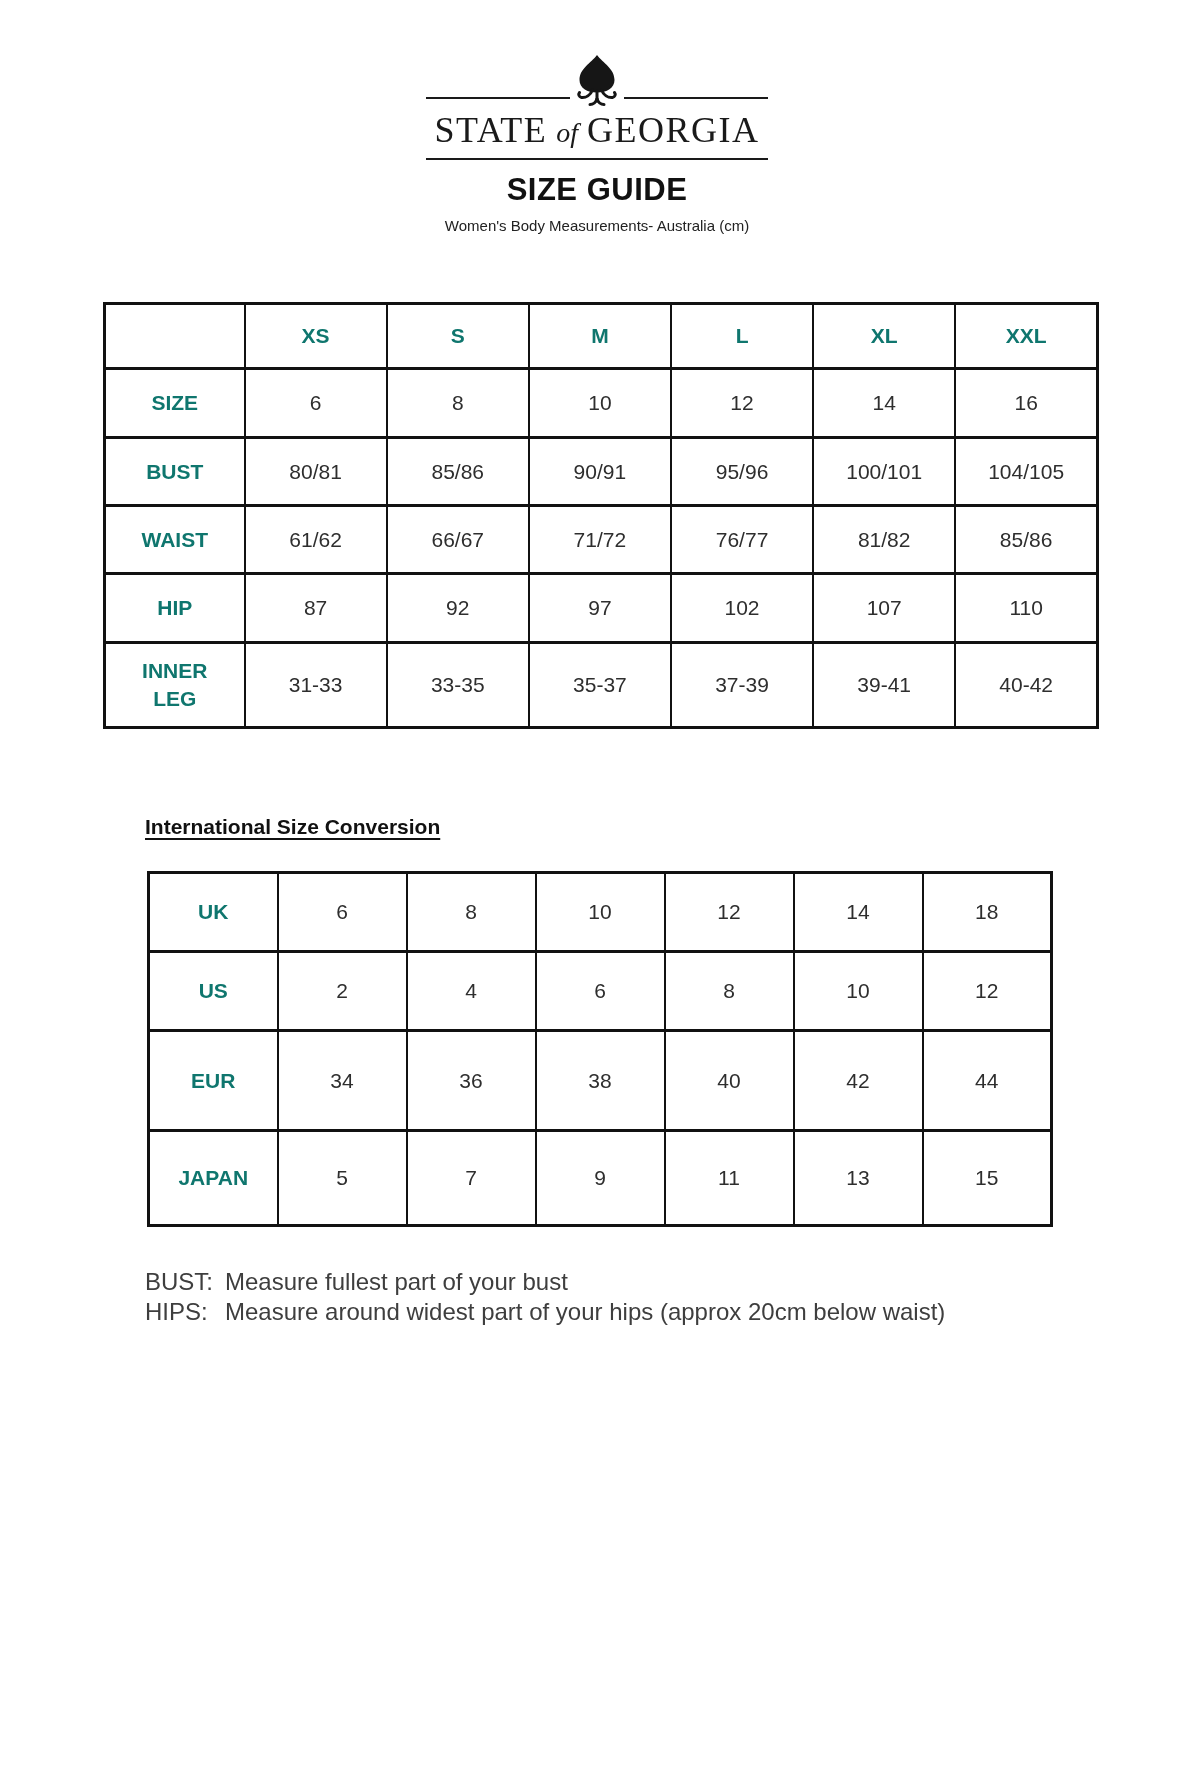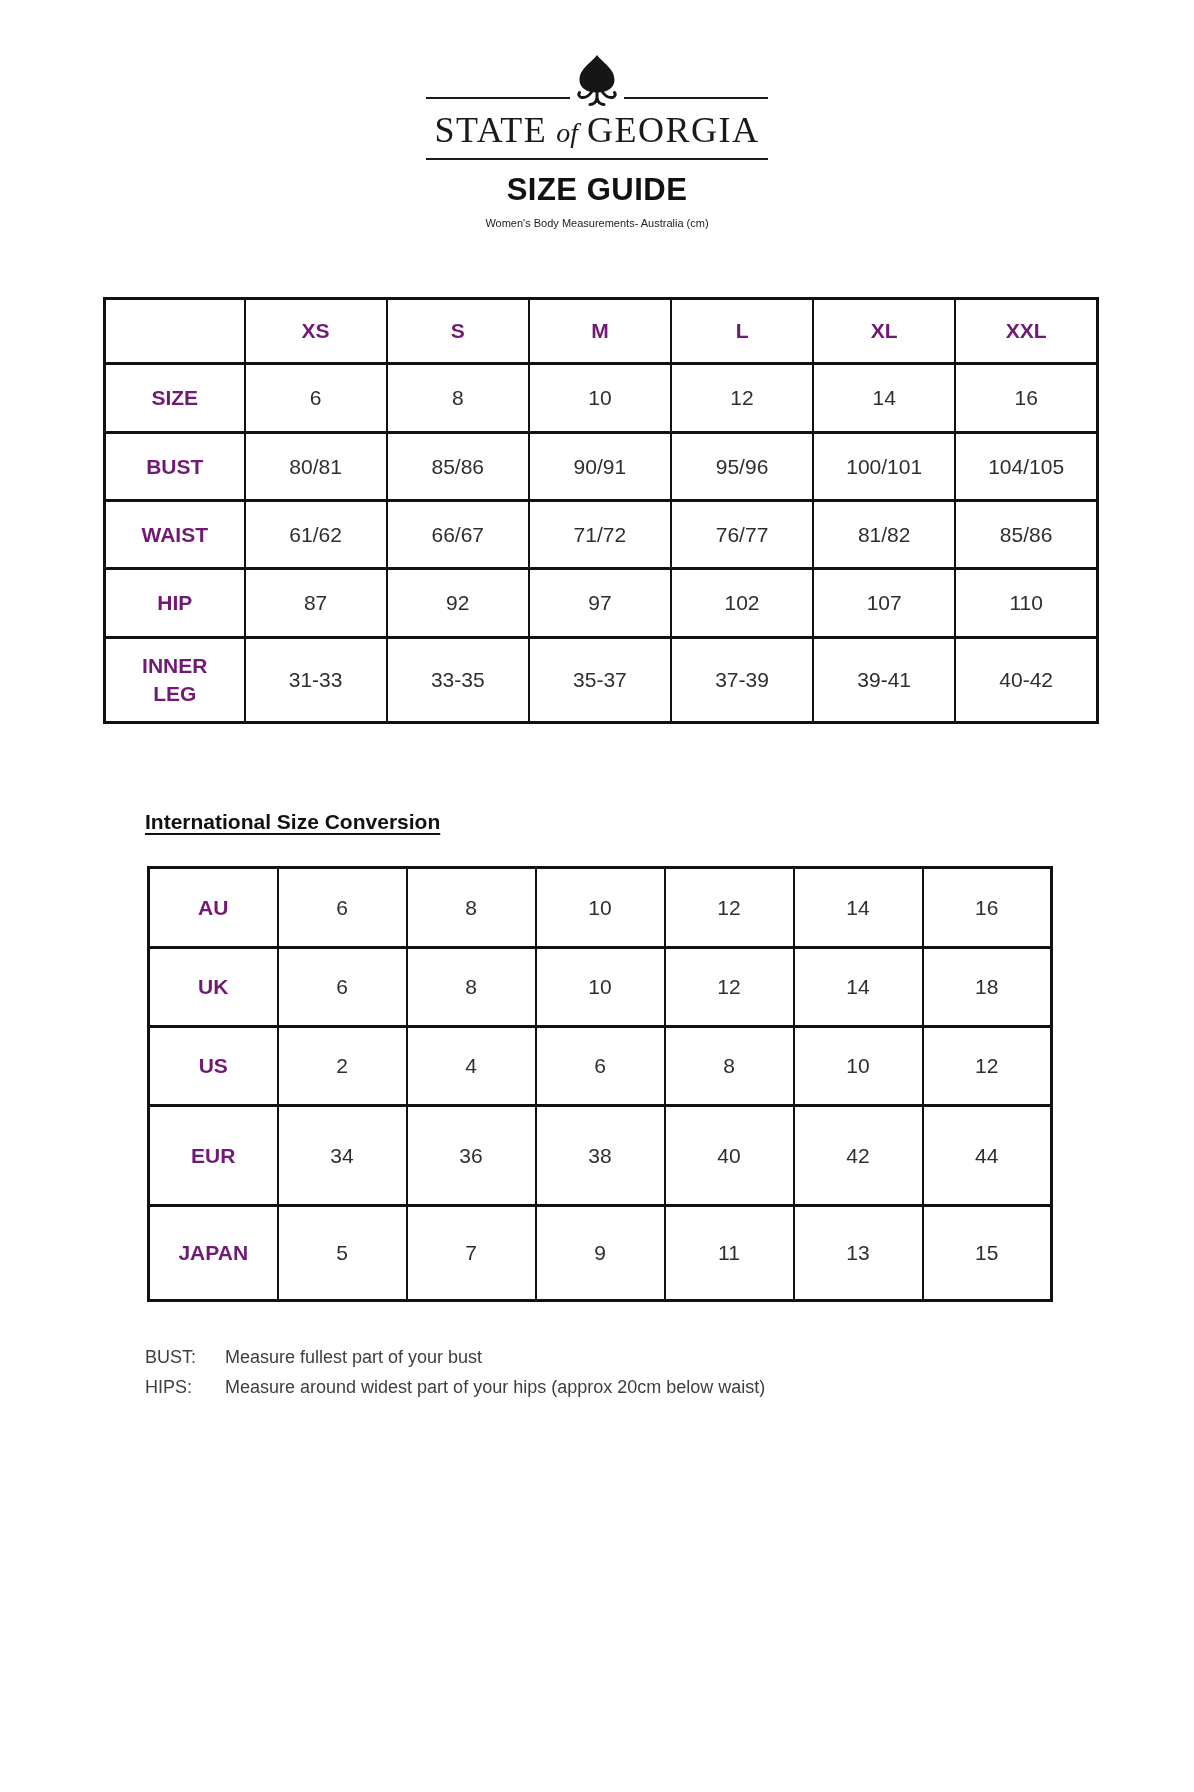--- a/index.html
+++ b/index.html
@@ -25,35 +25,35 @@
   }
   .brand-name .of{font-style:italic;font-size:28px;letter-spacing:0;}
   .brand-underline{height:2px;background:#1a1a1a;margin-top:7px;}
 
   
   .title{
     text-align:center;font-size:31px;font-weight:700;color:#111;
     margin:12px 0 0 0;letter-spacing:0.5px;
   }
   .subtitle{
-    text-align:center;font-size:11px;color:#222;
+    text-align:center;font-size:15px;color:#222;
     margin:9px 0 0 0;
   }
 
   
   table{border-collapse:collapse;table-layout:fixed;background:#fff;}
   th,td{
     border:2px solid #111;
     border-top-width:3px;border-bottom-width:3px;
     text-align:center;vertical-align:middle;
     font-size:21px;line-height:1.35;
     padding:0 6px;box-sizing:border-box;
   }
   table{border:3px solid #111;}
-  th{font-weight:700;color:#701a75;}
+  th{font-weight:700;color:#0f766e;}
   td{font-weight:400;color:#2e2e2e;}
 
   .measurements{margin:68px 0 0 103px;width:996px;}
   .measurements .col-label{width:140px;}
   .measurements tr.r-header{height:65px;}
   .measurements tr.r-size{height:69px;}
   .measurements tr.r-bust{height:68px;}
   .measurements tr.r-waist{height:68px;}
   .measurements tr.r-hip{height:69px;}
   .measurements tr.r-innerleg{height:85px;}
@@ -66,21 +66,21 @@
     text-underline-offset:4px;
   }
   .conversion{margin:32px 0 0 147px;width:906px;}
   .conversion tr.r-au{height:80px;}
   .conversion tr.r-uk{height:79px;}
   .conversion tr.r-us{height:79px;}
   .conversion tr.r-eur{height:100px;}
   .conversion tr.r-japan{height:95px;}
 
   
-  .notes{margin:40px 0 0 145px;font-size:18px;color:#3e3e3e;}
+  .notes{margin:40px 0 0 145px;font-size:24px;color:#3e3e3e;}
   .note{display:flex;line-height:30px;}
   .note-label{flex:0 0 80px;}
   .note-text{flex:1;}
 </style>
 </head>
 <body>
 
 <div class="page">
 
   <div class="brand">
@@ -174,29 +174,20 @@
         <td>39-41</td>
         <td>40-42</td>
       </tr>
     </tbody>
   </table>
 
   <h2 class="conversion-heading">International Size Conversion</h2>
 
   <table class="conversion">
     <tbody>
-      <tr class="r-au">
-        <th>AU</th>
-        <td>6</td>
-        <td>8</td>
-        <td>10</td>
-        <td>12</td>
-        <td>14</td>
-        <td>16</td>
-      </tr>
       <tr class="r-uk">
         <th>UK</th>
         <td>6</td>
         <td>8</td>
         <td>10</td>
         <td>12</td>
         <td>14</td>
         <td>18</td>
       </tr>
       <tr class="r-us">

